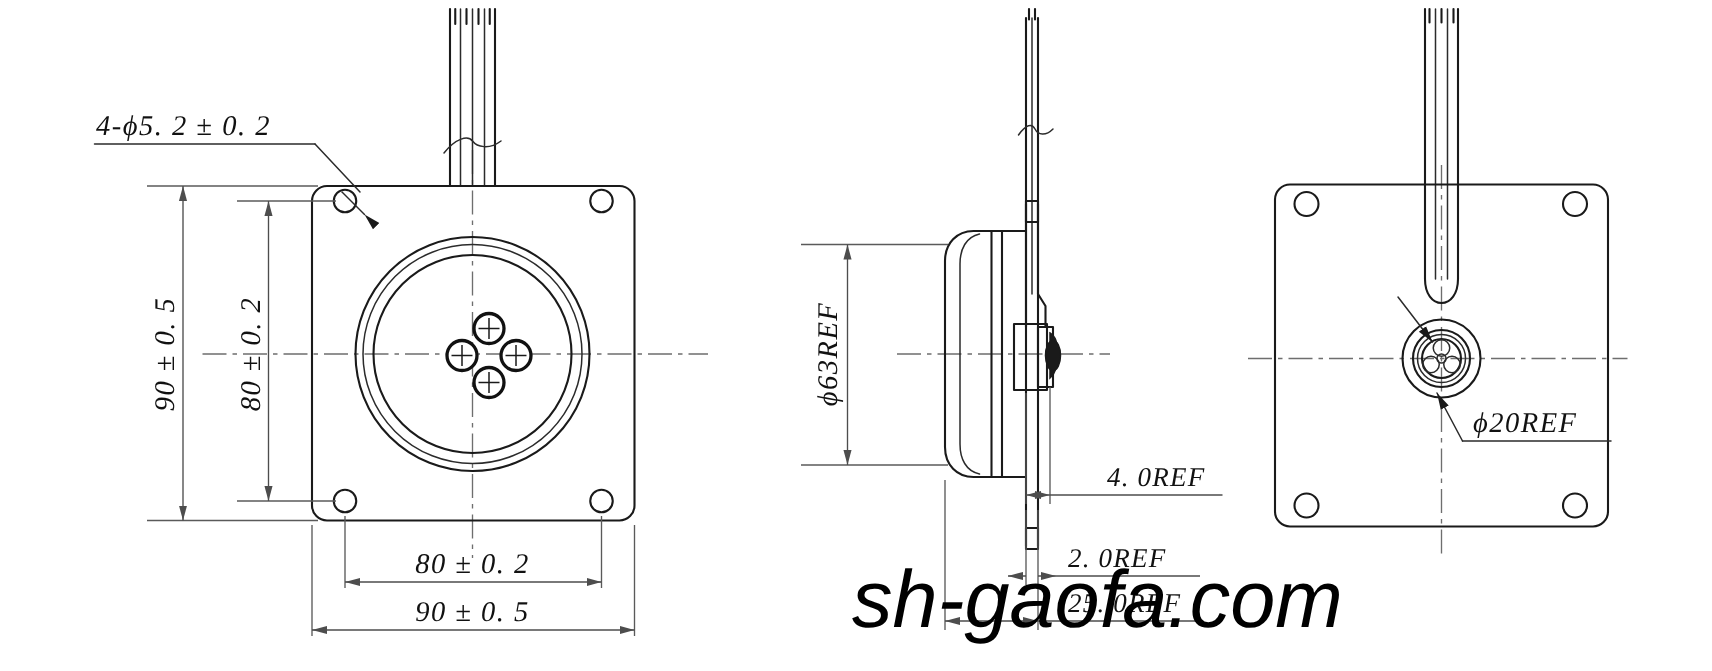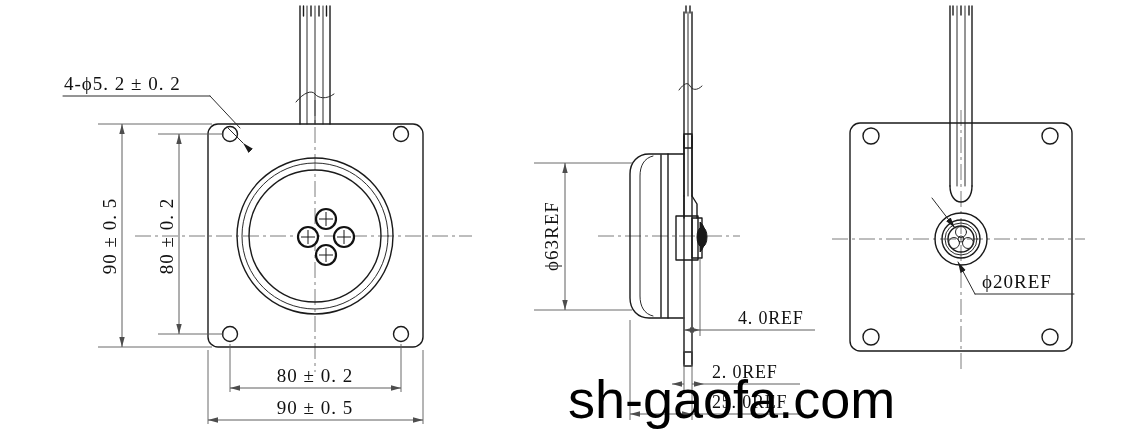--- a/index.html
+++ b/index.html
@@ -10,20 +10,21 @@
   }
   body {
     font-family: "Liberation Serif", serif;
   }
   #drawing-root {
     position: relative;
     width: 1141px;
     height: 447px;
     background: #ffffff;
     overflow: hidden;
+    font-style: italic;
   }
   svg.sheet {
     display: block;
     width: 1141px;
     height: 447px;
   }
   .ln        { stroke: #1a1a1a; stroke-width: 1.4; fill: none; stroke-linecap: round; stroke-linejoin: round; }
   .ln-thin   { stroke: #2b2b2b; stroke-width: 1.0; fill: none; stroke-linecap: round; stroke-linejoin: round; }
   .ln-heavy  { stroke: #111111; stroke-width: 2.2; fill: none; stroke-linecap: round; stroke-linejoin: round; }
   .ln-dim    { stroke: #4d4d4d; stroke-width: 0.9; fill: none; }

